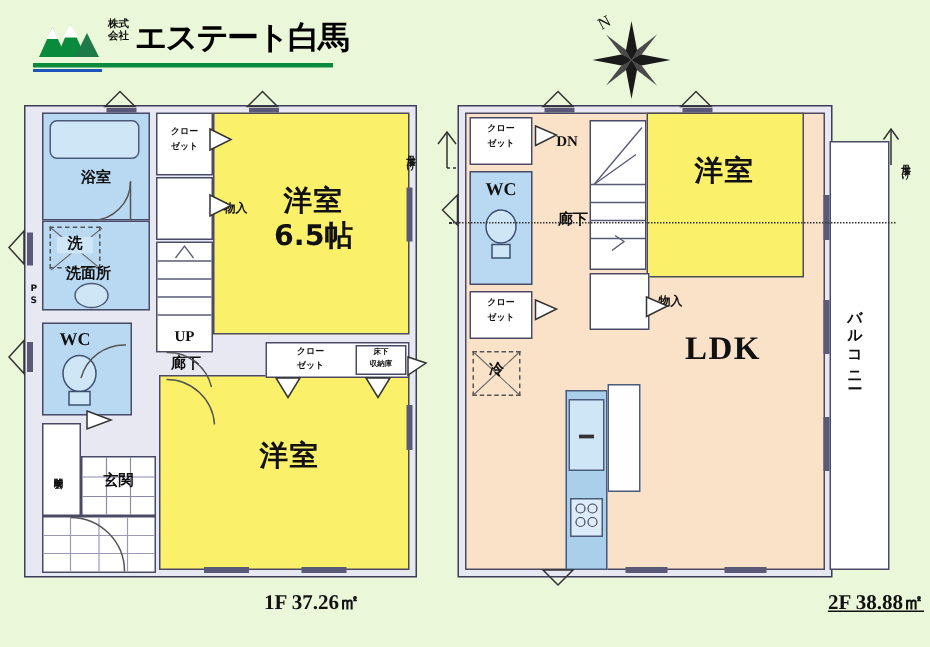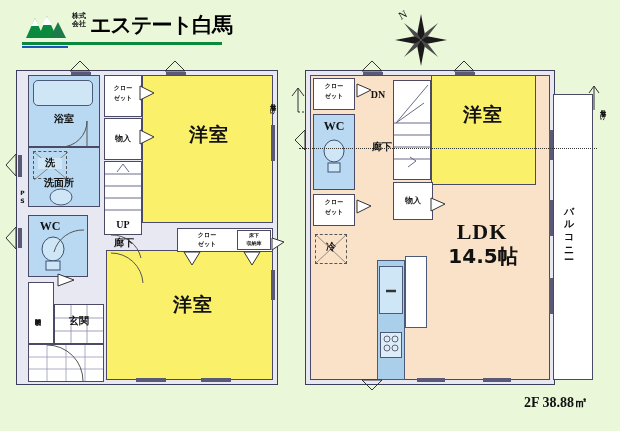--- a/index.html
+++ b/index.html
@@ -26,21 +26,21 @@
   .wall{background:#fff;border:1.3px solid #4a4a66;}
   .wallthick{background:#e8e8f2;border:1.4px solid #3d3d5c;}
   .room-y{background:#fbf06a;}      
   .room-p{background:#fae2c8;}      
   .room-b{background:#b9d9f2;}
 
   .lbl{position:absolute;color:#111;line-height:1.05;text-align:center;white-space:nowrap;}
   .vlbl{writing-mode:vertical-rl;text-orientation:upright;}
   .rm-name{font-size:19px;font-weight:bold;letter-spacing:1px;}
   .rm-size{font-size:19px;font-weight:bold;}
-  .sm{font-size:8px;font-weight:bold;line-height:9px;}
+  .sm{font-size:8px;font-weight:bold;line-height:9px;padding-left:34px;}
   .xs{font-size:6px;font-weight:bold;line-height:7px;}
   .md{font-size:10px;font-weight:bold;}
   .area-txt{font-size:14px;font-weight:bold;font-family:"Liberation Serif",serif;}
 
   .thinline{background:#5a5a78;}
   .dashbox{border:1px dashed #555;}
 
   svg{display:block;overflow:visible;}
 </style>
 </head>
@@ -82,20 +82,21 @@
       <text x="18" y="16" font-size="11" font-family="Liberation Serif, serif" fill="#111" transform="rotate(-28 18 16)">N</text>
     </svg>
   </div>
 
   <div class="abs" style="left:16px;top:70px;width:262px;height:315px;">
 
     <div class="abs wallthick" style="left:0;top:0;width:262px;height:315px;"></div>
 
     <div class="abs room-y" style="left:126px;top:5px;width:131px;height:148px;border:1.3px solid #4a4a66;"></div>
     <div class="lbl rm-name" style="left:158px;top:55px;width:70px;">洋室</div>
+    <div class="lbl rm-size" style="left:155px;top:78px;width:76px;">6.5帖</div>
 
     <div class="abs room-y" style="left:90px;top:180px;width:167px;height:130px;border:1.3px solid #4a4a66;"></div>
     <div class="lbl rm-name" style="left:142px;top:225px;width:70px;">洋室</div>
 
     <div class="abs room-b" style="left:12px;top:5px;width:72px;height:72px;border:1.3px solid #4a4a66;"></div>
     <div class="abs" style="left:17px;top:10px;width:60px;height:26px;border:1.4px solid #4a5a78;border-radius:5px;background:#cfe6f7;"></div>
     <div class="lbl md" style="left:25px;top:44px;width:46px;">浴室</div>
     <svg class="abs" style="left:44px;top:50px;" width="30" height="28">
       <path d="M1 27 A26 26 0 0 0 27 1" fill="none" stroke="#555" stroke-width="1"></path>
       <line x1="27" y1="1" x2="27" y2="27" stroke="#555" stroke-width="1"></line>
@@ -225,32 +226,32 @@
 
   <div class="abs" style="left:268px;top:78px;width:44px;height:70px;">
     <div class="lbl xs vlbl" style="left:2px;top:4px;height:44px;letter-spacing:1px;">母屋下げ</div>
     <svg class="abs" style="left:16px;top:8px;" width="28" height="34">
       <path d="M14 2 L14 26" stroke="#333" stroke-width="1" fill="none"></path>
       <path d="M14 26 L26 26" stroke="#333" stroke-width="1" stroke-dasharray="2,2" fill="none"></path>
       <path d="M8 10 L14 2 L20 10" stroke="#333" stroke-width="1" fill="none"></path>
     </svg>
   </div>
 
+  <div class="lbl area-txt" style="left:176px;top:396px;width:110px;text-align:left;">1F 37.26㎡</div>
 
   <div class="abs" style="left:305px;top:70px;width:290px;height:315px;">
 
     <div class="abs wallthick" style="left:0;top:0;width:250px;height:315px;"></div>
 
     <div class="abs room-p" style="left:5px;top:5px;width:240px;height:305px;border:1.3px solid #4a4a66;"></div>
 
     <div class="abs room-y" style="left:126px;top:5px;width:105px;height:110px;border:1.3px solid #4a4a66;"></div>
     <div class="lbl rm-name" style="left:142px;top:35px;width:72px;">洋室</div>
 
     <div class="lbl rm-name" style="left:140px;top:150px;width:74px;font-size:22px;font-family:'Liberation Serif',serif;">LDK</div>
-    <div class="lbl rm-size" style="left:132px;top:176px;width:92px;font-size:20px;">14.5帖</div>
 
     <div class="abs wall" style="left:8px;top:8px;width:42px;height:32px;"></div>
     <div class="lbl xs" style="left:9px;top:12px;width:40px;">クロー</div>
     <div class="lbl xs" style="left:9px;top:22px;width:40px;">ゼット</div>
     <svg class="abs" style="left:52px;top:14px;" width="16" height="13">
       <polygon points="0,0 14,6 0,13" fill="#fff" stroke="#333" stroke-width="1"></polygon>
     </svg>
 
     <div class="abs room-b" style="left:8px;top:44px;width:42px;height:76px;border:1.3px solid #4a4a66;"></div>
     <div class="lbl md" style="left:11px;top:50px;width:36px;font-family:'Liberation Serif',serif;font-size:12px;">WC</div>
@@ -338,15 +339,15 @@
   </div>
 
   <div class="abs" style="left:592px;top:76px;width:28px;height:72px;">
     <div class="lbl xs vlbl" style="left:8px;top:12px;height:44px;letter-spacing:1px;">母屋下げ</div>
     <svg class="abs" style="left:-6px;top:8px;" width="16" height="34">
       <path d="M8 2 L8 26" stroke="#333" stroke-width="1" fill="none"></path>
       <path d="M3 9 L8 2 L13 9" stroke="#333" stroke-width="1" fill="none"></path>
     </svg>
   </div>
 
-  <div class="lbl area-txt" style="left:496px;top:396px;width:120px;text-align:center;">2F 38.88㎡</div>
+  <div class="lbl area-txt" style="left:496px;top:396px;width:120px;text-align:right;text-decoration:underline;">2F 38.88㎡</div>
 
 </div>
 
 </body></html>

